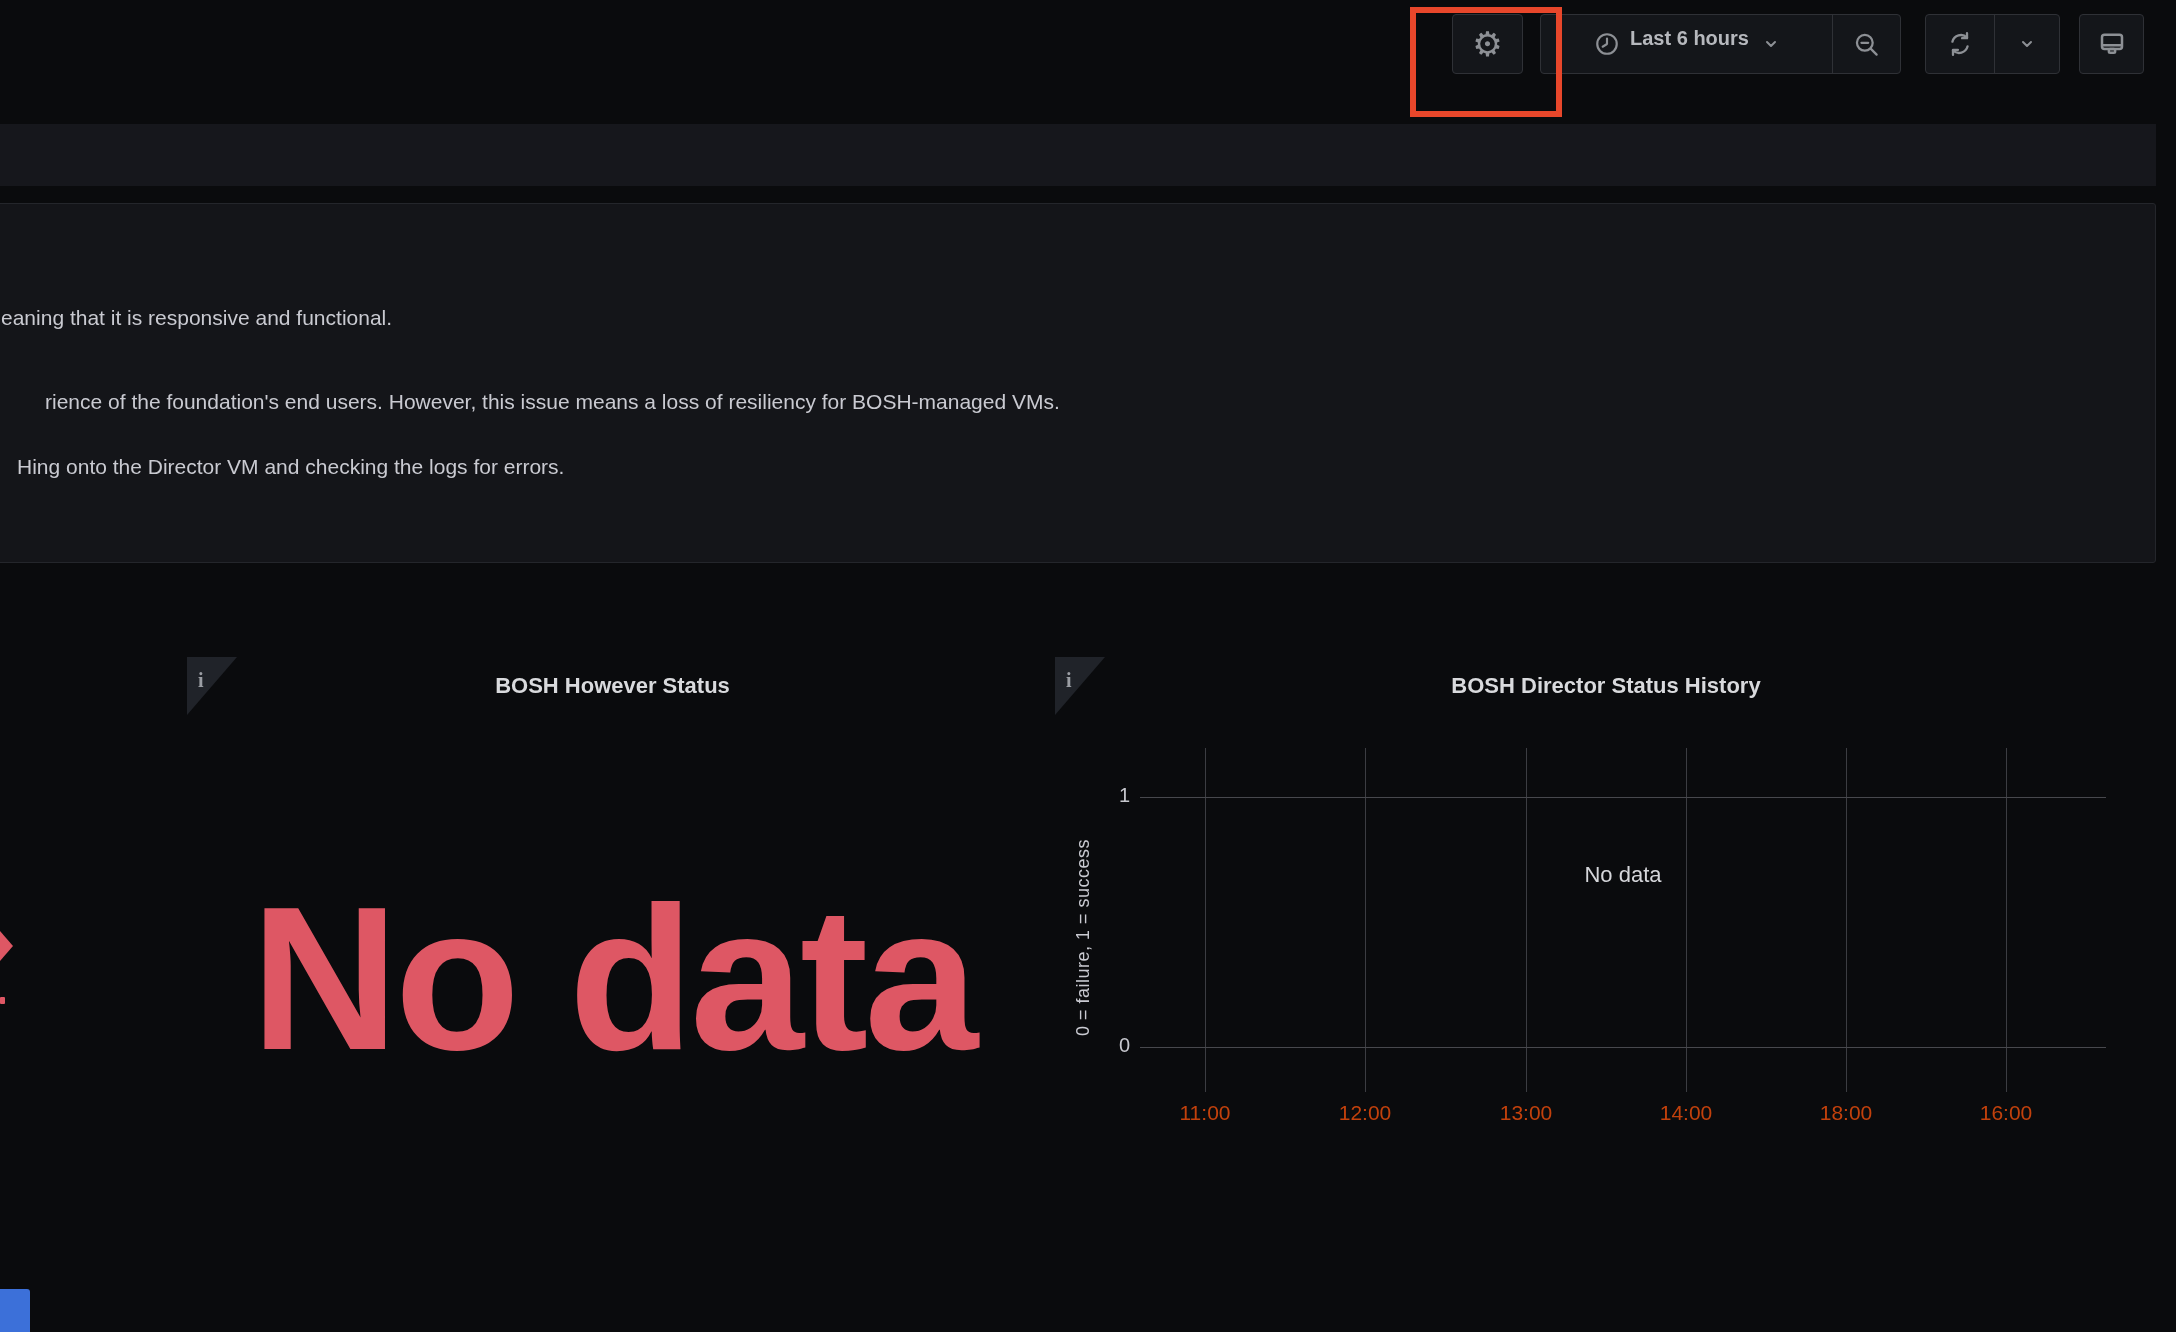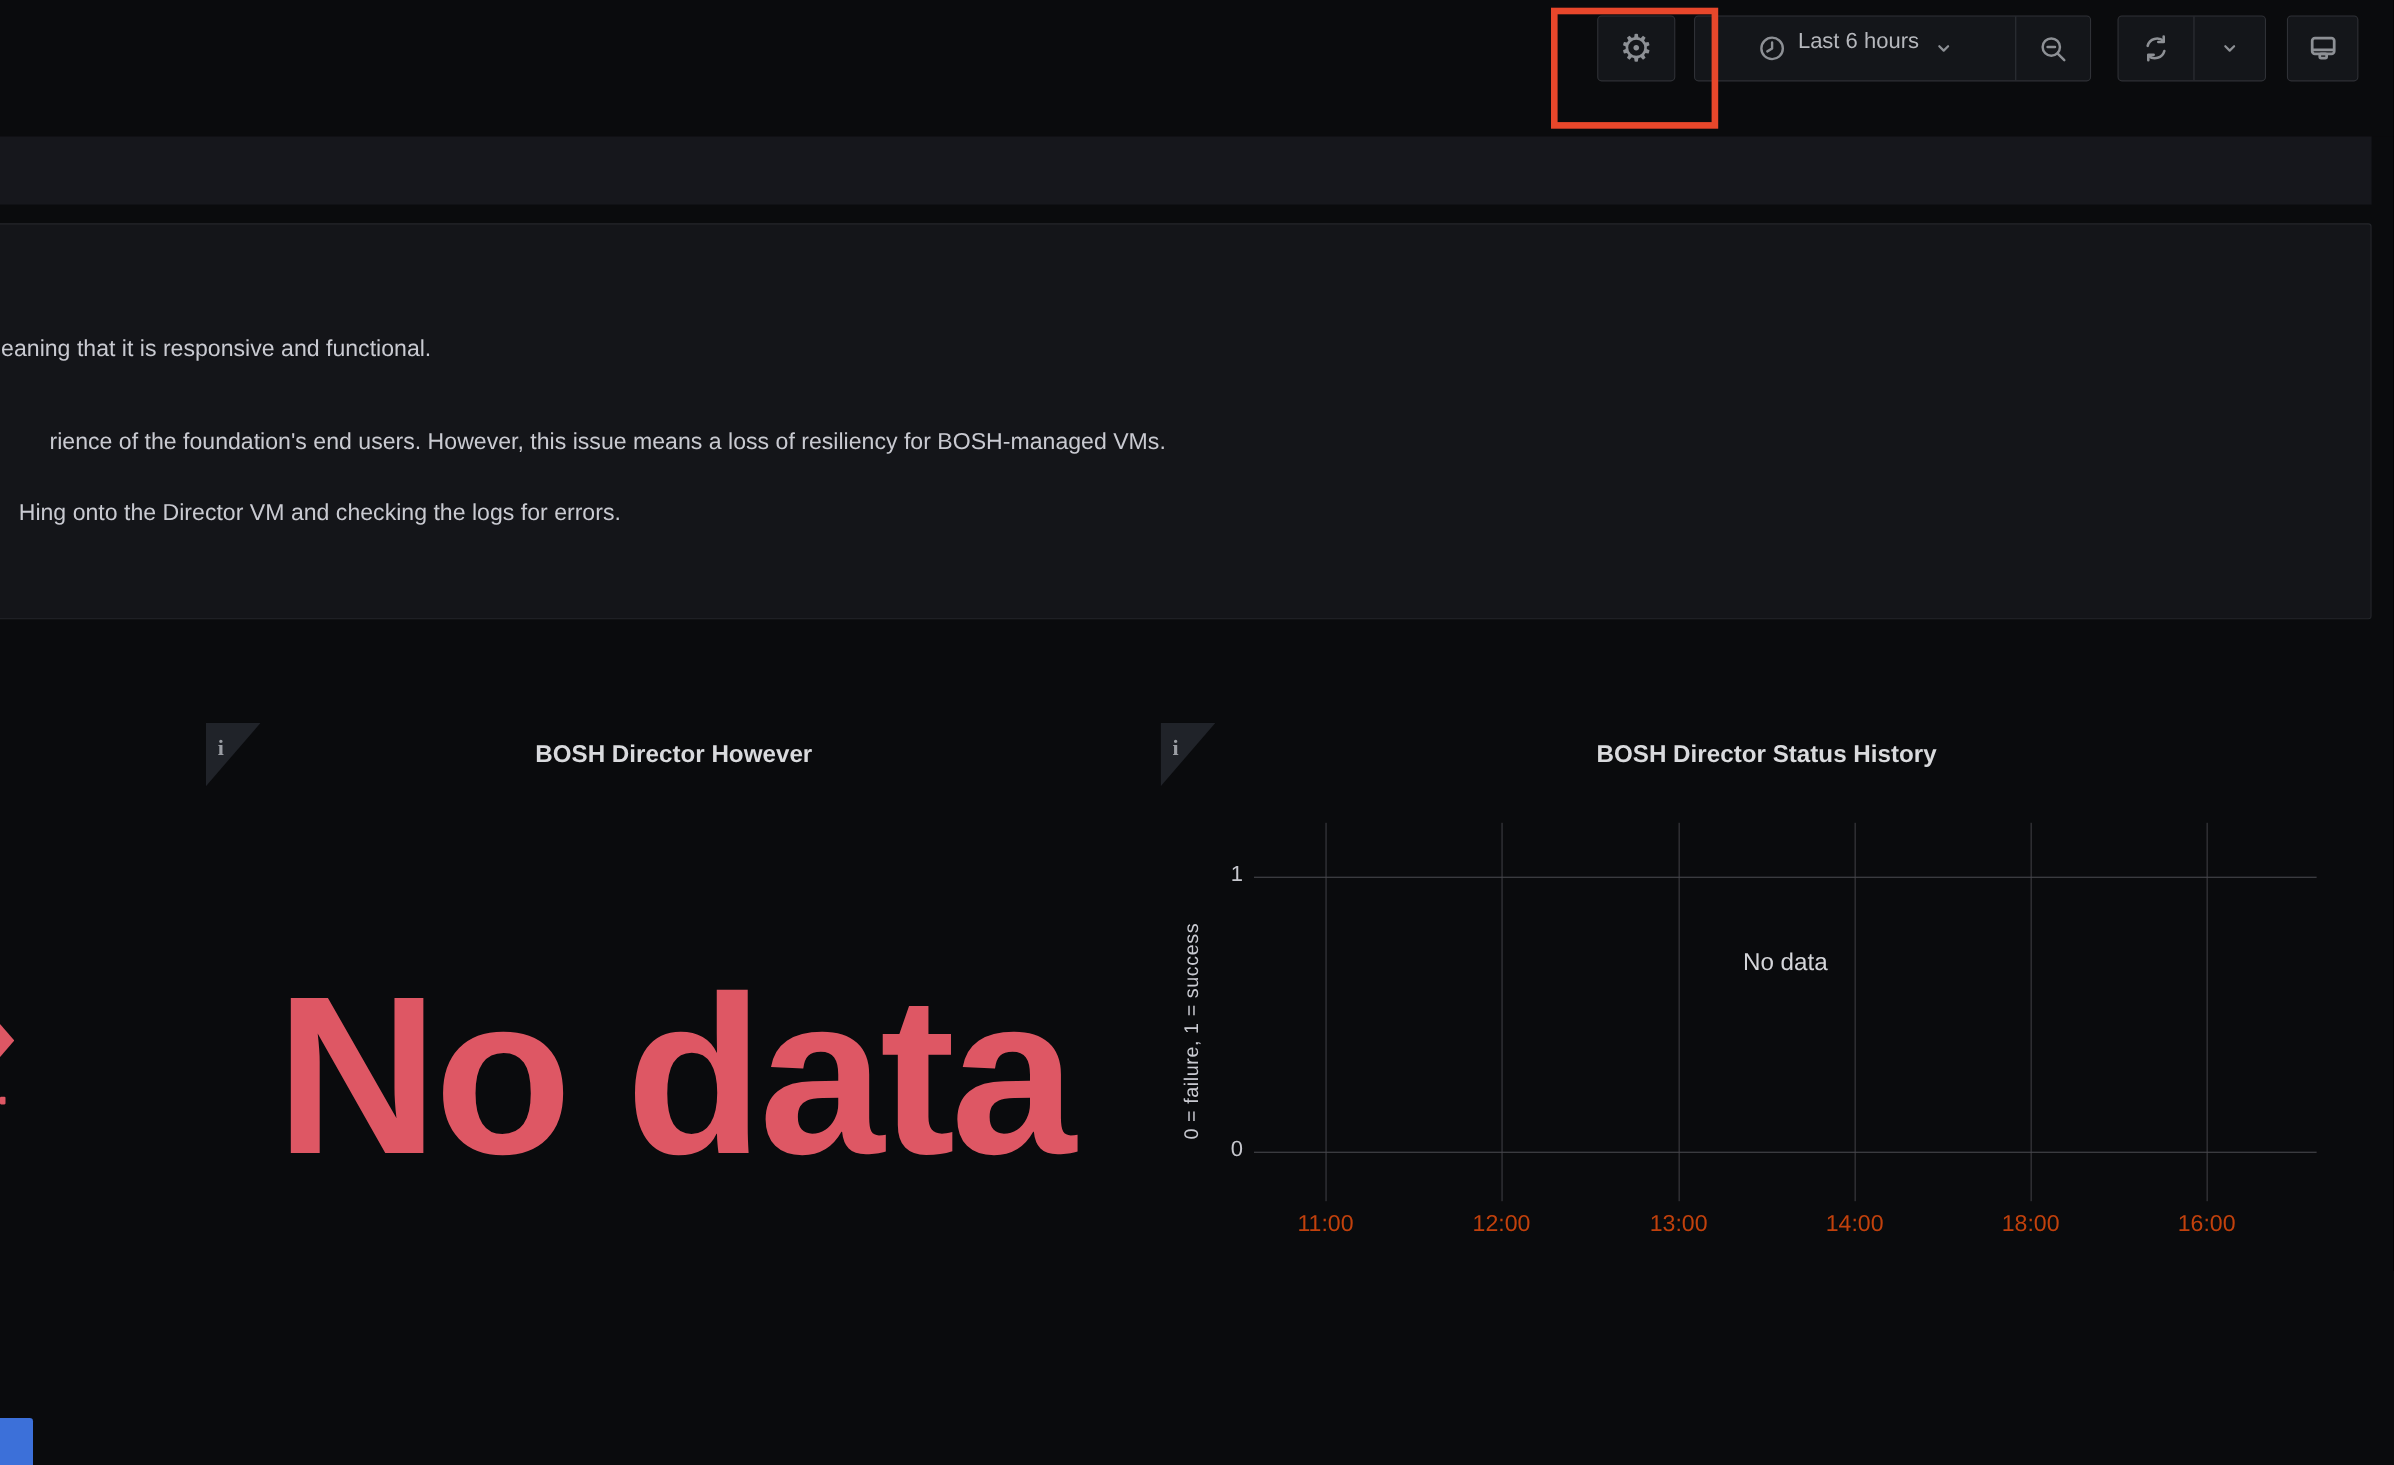--- a/index.html
+++ b/index.html
@@ -7,21 +7,21 @@
           font-family:"Liberation Sans",sans-serif;color:#c9cad1;}
   
   .topbar{position:absolute;left:0;top:0;width:2176px;height:124px;background:#0a0b0d;}
   .tbtn{position:absolute;top:14px;height:60px;box-sizing:border-box;background:#14161a;
         border:1px solid #2f3136;border-radius:4px;display:flex;align-items:center;justify-content:center;}
   .seg{display:flex;align-items:center;justify-content:center;height:100%;}
   .seg + .seg{border-left:1px solid #2f3136;}
   .tbtn svg{display:block;}
   .icon-stroke{stroke:#8d9095;fill:none;stroke-width:2;stroke-linecap:round;stroke-linejoin:round;}
   .gear-glyph{font-family:"DejaVu Sans",sans-serif;font-size:34px;color:#8d9095;line-height:1;}
-  .time-label{font-size:20px;font-weight:400;color:#b6b8bd;margin:0 14px 12px 10px;white-space:nowrap;}
+  .time-label{font-size:20px;font-weight:700;color:#b6b8bd;margin:0 14px 12px 10px;white-space:nowrap;}
   .ann-box{position:absolute;left:1410px;top:7px;width:152px;height:110px;box-sizing:border-box;
            border:6px solid #e8472b;}
   
   .subheader{position:absolute;left:0;top:124px;width:2156px;height:62px;background:#16171c;}
   
   .notes-panel{position:absolute;left:-8px;top:203px;width:2164px;height:360px;box-sizing:border-box;
                background:#141519;border:1px solid #24262b;border-radius:3px;}
   .notes-panel p{position:absolute;left:8px;margin:0;font-size:21px;line-height:27px;color:#c9cad1;white-space:nowrap;}
   .np1{top:100px;} .np2{top:184px;padding-left:44px;} .np3{top:249px;padding-left:16px;}
   
@@ -121,21 +121,21 @@
     <p class="np3">Hing onto the Director VM and checking the logs for errors.</p>
   </div>
 
   <div class="red-wedge"></div>
   <div class="red-speck"></div>
 
   <div class="panel stat-panel">
     <div class="info-corner">
       <span>i</span>
     </div>
-    <div class="panel-title">BOSH Director However</div>
+    <div class="panel-title">BOSH However Status</div>
     <div class="big-nodata">No data</div>
   </div>
 
   <div class="panel hist-panel">
     <div class="info-corner">
       <span>i</span>
     </div>
     <div class="panel-title">BOSH Director Status History</div>
 
     <div class="ylabel">0 = failure, 1 = success</div>

